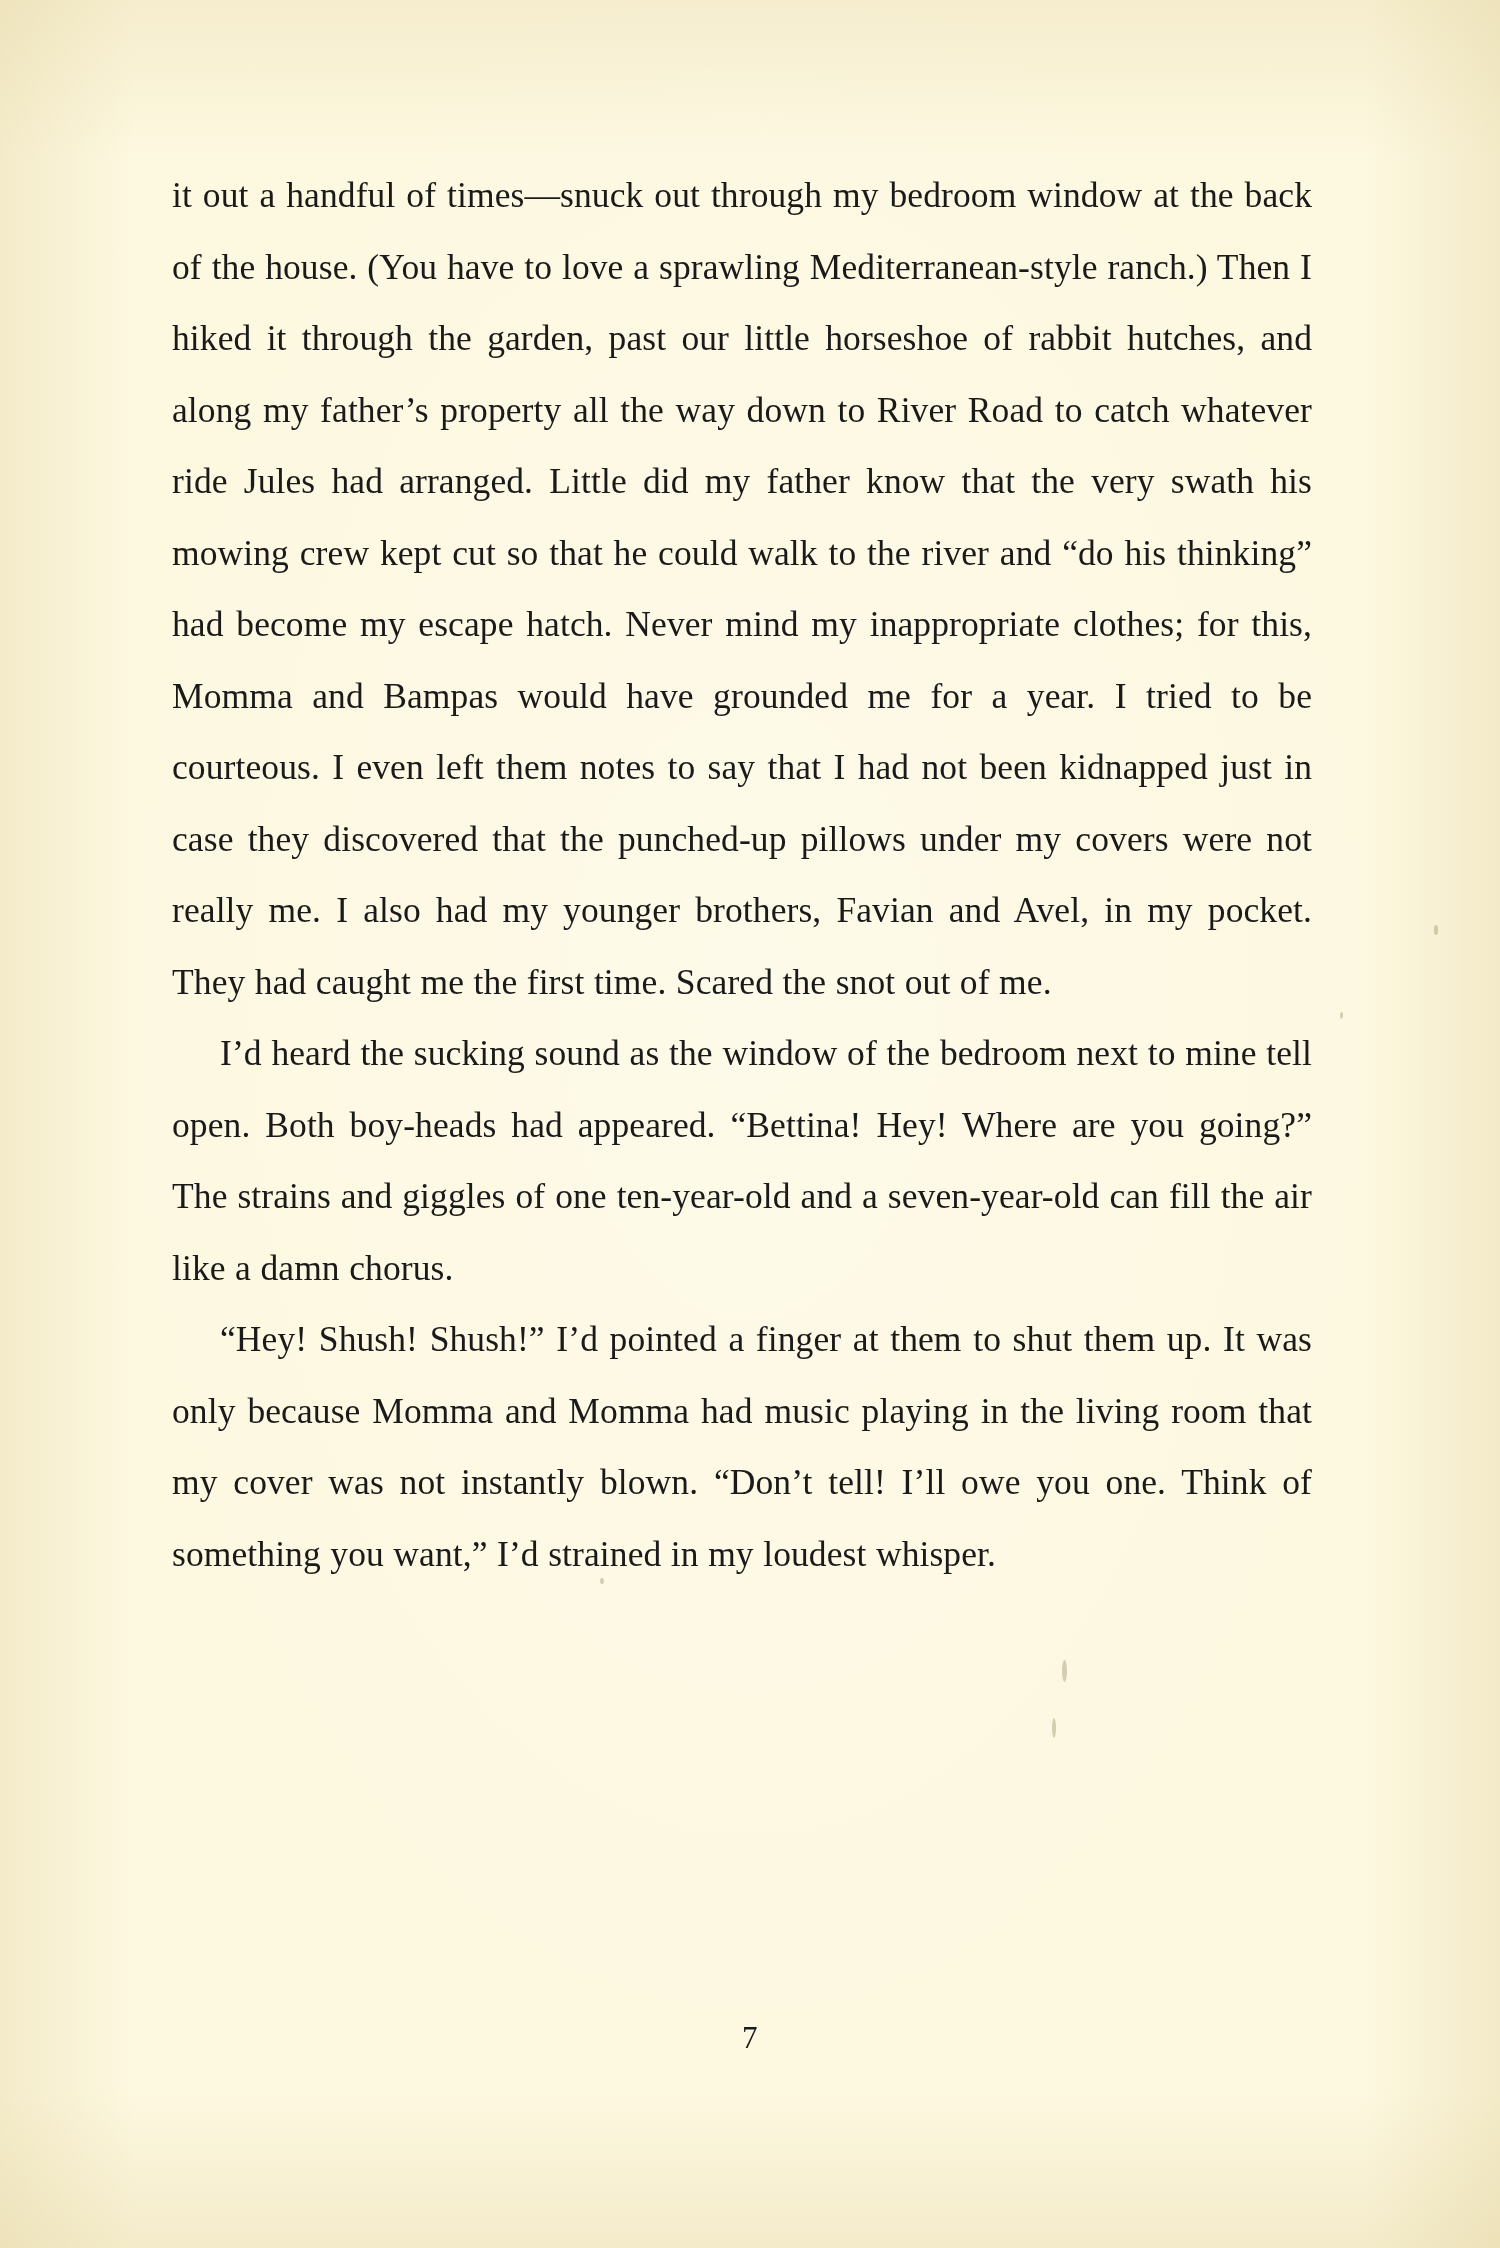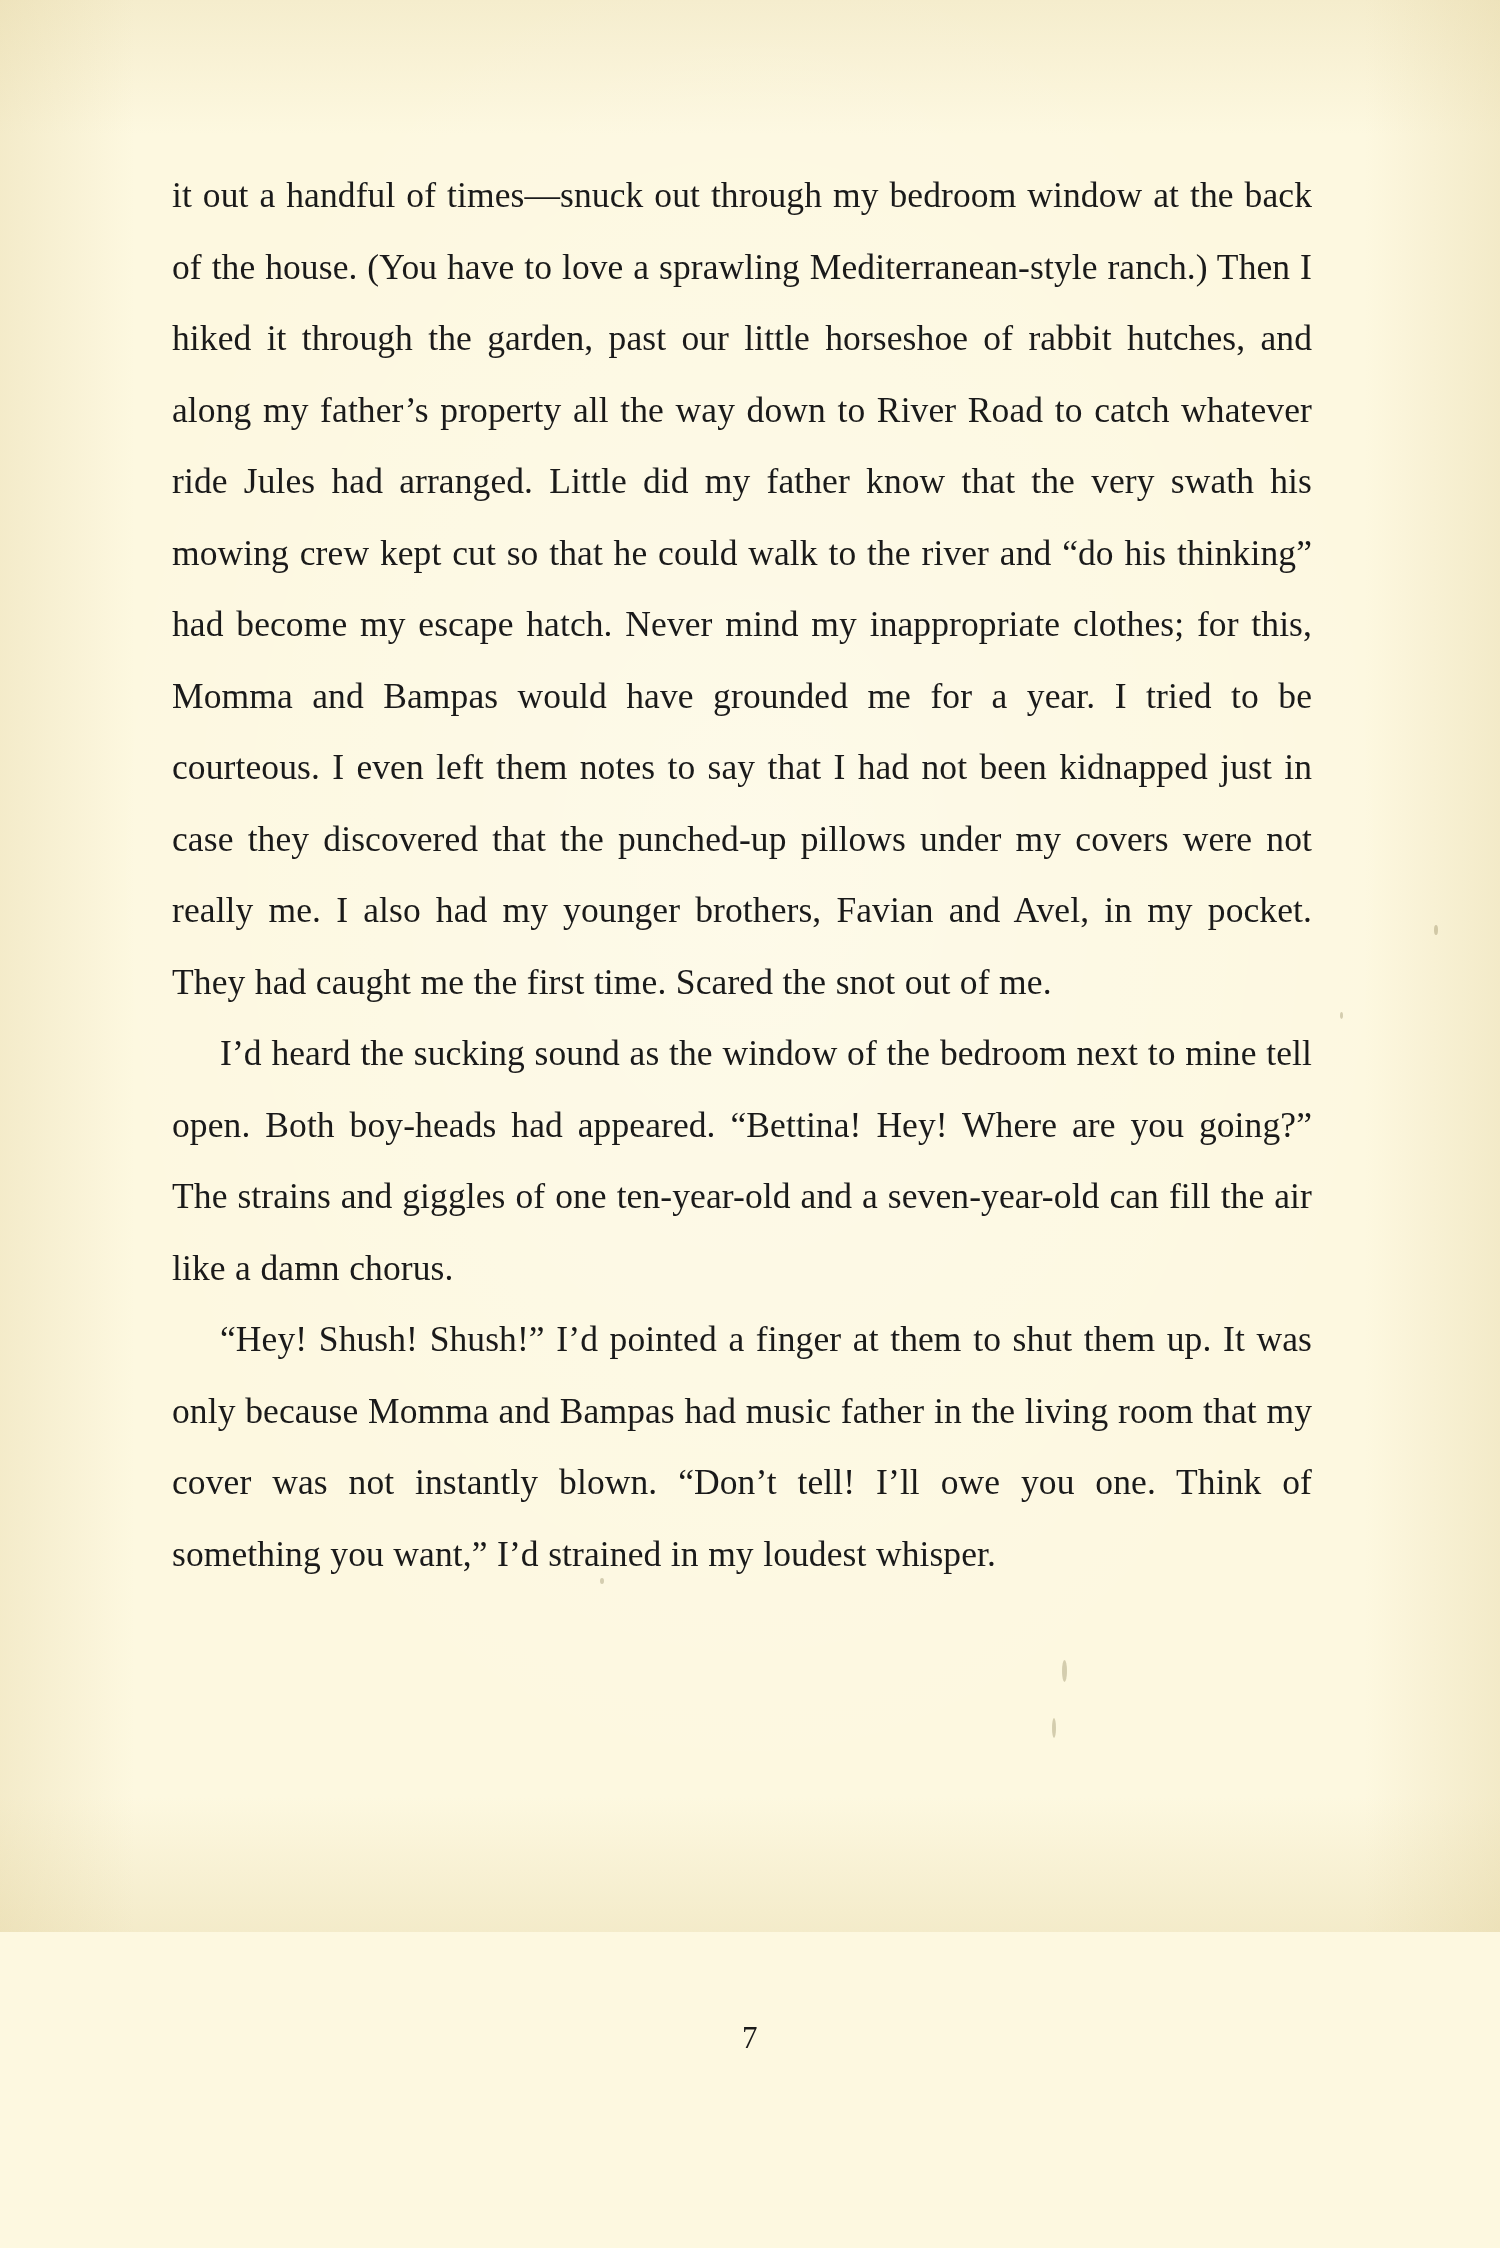--- a/index.html
+++ b/index.html
@@ -10,21 +10,21 @@
     width: 1500px;
     height: 2248px;
     background: #fdf8e0;
     font-family: "Liberation Serif", serif;
     color: #1a1a1a;
     overflow: hidden;
   }
   .page {
     position: relative;
     width: 1500px;
-    height: 1932px;
+    height: 2248px;
     background: #fdf8e0;
     box-sizing: border-box;
   }
   
   .page::before {
     content: "";
     position: absolute;
     inset: 0;
     background:
       radial-gradient(ellipse at 50% 45%, rgba(255,255,255,0.30) 0%, rgba(255,255,255,0.0) 62%),
@@ -68,21 +68,21 @@
   }
 </style>
 </head>
 <body>
 
 <div class="page">
 
   <div class="textblock">
     <p class="para">it out a handful of times—snuck out through my bedroom window at the back of the house. (You have to love a sprawling Mediterranean-style ranch.) Then I hiked it through the garden, past our little horseshoe of rabbit hutches, and along my father’s property all the way down to River Road to catch whatever ride Jules had arranged. Little did my father know that the very swath his mowing crew kept cut so that he could walk to the river and “do his thinking” had become my escape hatch. Never mind my inappropriate clothes; for this, Momma and Bampas would have grounded me for a year. I tried to be courteous. I even left them notes to say that I had not been kidnapped just in case they discovered that the punched-up pillows under my covers were not really me. I also had my younger brothers, Favian and Avel, in my pocket. They had caught me the first time. Scared the snot out of me.</p>
     <p class="para indent">I’d heard the sucking sound as the window of the bedroom next to mine tell open. Both boy-heads had appeared. “Bettina! Hey! Where are you going?” The strains and giggles of one ten-year-old and a seven-year-old can fill the air like a damn chorus.</p>
-    <p class="para indent">“Hey! Shush! Shush!” I’d pointed a finger at them to shut them up. It was only because Momma and Bampas had music father in the living room that my cover was not instantly blown. “Don’t tell! I’ll owe you one. Think of something you want,” I’d strained in my loudest whisper.</p>
+    <p class="para indent">“Hey! Shush! Shush!” I’d pointed a finger at them to shut them up. It was only because Momma and Momma had music playing in the living room that my cover was not instantly blown. “Don’t tell! I’ll owe you one. Think of something you want,” I’d strained in my loudest whisper.</p>
   </div>
 
   <div class="folio">7</div>
 
   <span class="speck" style="left:1434px; top:925px; width:4px; height:10px;"></span>
   <span class="speck" style="left:1340px; top:1012px; width:3px; height:7px;"></span>
   <span class="speck" style="left:600px; top:1578px; width:4px; height:6px;"></span>
   <span class="speck" style="left:1062px; top:1660px; width:5px; height:22px;"></span>
   <span class="speck" style="left:1052px; top:1718px; width:4px; height:20px;"></span>
 

